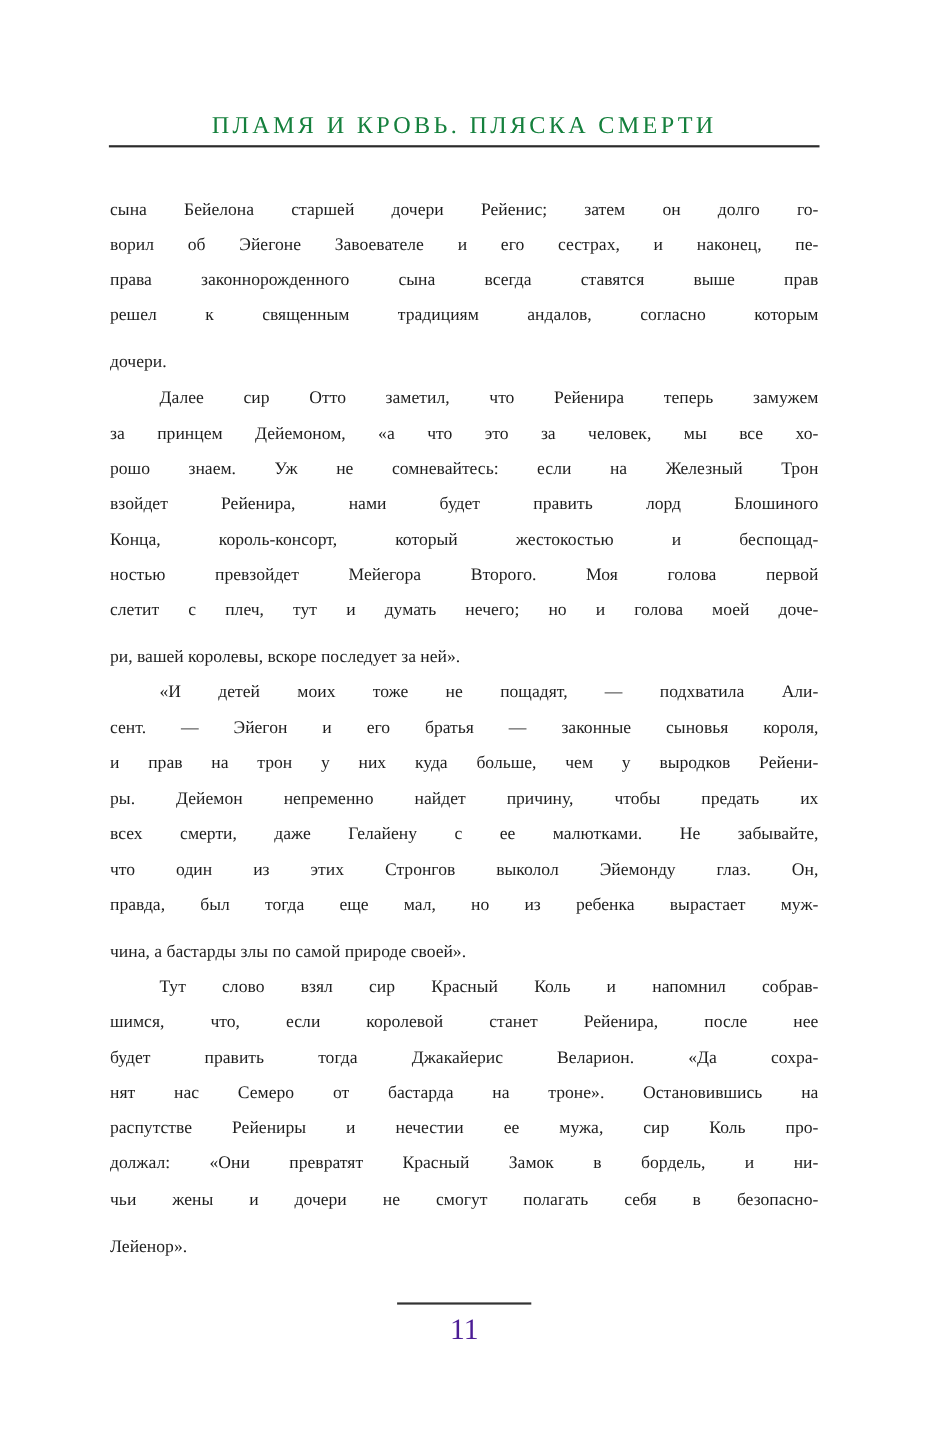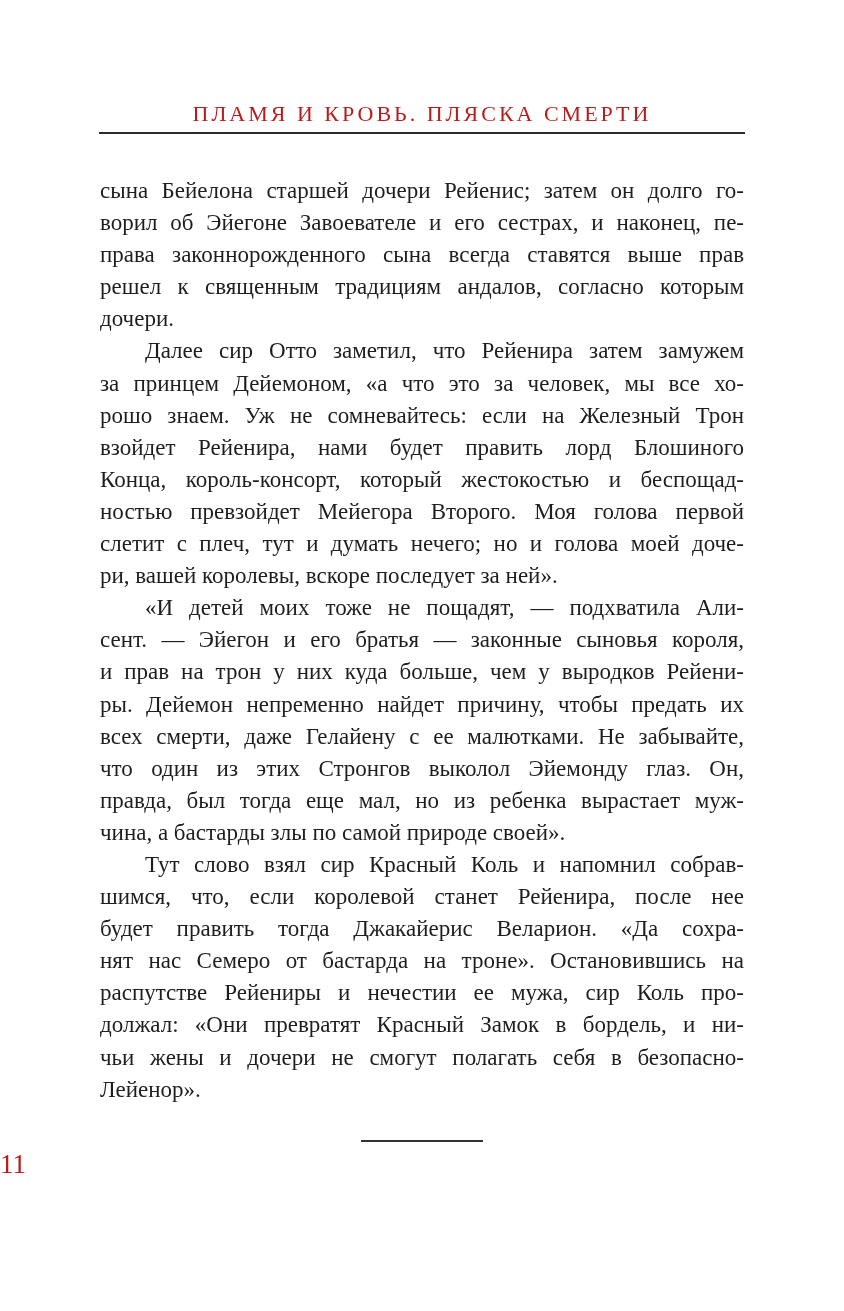--- a/index.html
+++ b/index.html
@@ -15,77 +15,78 @@
     overflow: hidden;
     font-family: "Liberation Serif", "DejaVu Serif", serif;
     color: #1e1e1e;
   }
   .running-title {
     padding-top: 102px;
     text-align: center;
     font-size: 22px;
     line-height: 24px;
     letter-spacing: 3px;
-    color: #b91c1c;
+    color: #15803d;
     white-space: nowrap;
   }
   .header-rule {
     width: 646px;
     height: 2px;
     margin: 6px auto 0 auto;
     background: #2b2b2b;
   }
   .text-block {
     width: 644px;
     margin: 41px auto 0 auto;
-    font-size: 23px;
+    font-size: 16px;
     line-height: 32.1px;
   }
   .line {
     text-align: justify;
     text-align-last: justify;
     -moz-text-align-last: justify;
   }
   .line.last {
     text-align-last: left;
+    margin-top: 11px;
     -moz-text-align-last: left;
   }
   .line.indent {
     text-indent: 45px;
   }
   .footer-rule {
     width: 122px;
     height: 2px;
     margin: 34px auto 0 auto;
     background: #333333;
   }
   .page-number {
     margin-top: 7px;
-    text-align: left;
+    text-align: center;
     font-size: 27px;
     line-height: 30px;
-    color: #b91c1c;
+    color: #4c1d95;
   }
 </style>
 </head>
 <body>
 
 <div class="page">
   <header>
     <div class="running-title">ПЛАМЯ И КРОВЬ. ПЛЯСКА СМЕРТИ</div>
     <div class="header-rule"></div>
   </header>
 
   <main class="text-block" id="text-block">
       <div class="line">сына Бейелона старшей дочери Рейенис; затем он долго го-</div>
       <div class="line">ворил об Эйегоне Завоевателе и его сестрах, и наконец, пе-</div>
       <div class="line">права законнорожденного сына всегда ставятся выше прав</div>
       <div class="line">решел к священным традициям андалов, согласно которым</div>
       <div class="line last">дочери.</div>
-      <div class="line indent">Далее сир Отто заметил, что Рейенира затем замужем</div>
+      <div class="line indent">Далее сир Отто заметил, что Рейенира теперь замужем</div>
       <div class="line">за принцем Дейемоном, «а что это за человек, мы все хо-</div>
       <div class="line">рошо знаем. Уж не сомневайтесь: если на Железный Трон</div>
       <div class="line">взойдет Рейенира, нами будет править лорд Блошиного</div>
       <div class="line">Конца, король-консорт, который жестокостью и беспощад-</div>
       <div class="line">ностью превзойдет Мейегора Второго. Моя голова первой</div>
       <div class="line">слетит с плеч, тут и думать нечего; но и голова моей доче-</div>
       <div class="line last">ри, вашей королевы, вскоре последует за ней».</div>
       <div class="line indent">«И детей моих тоже не пощадят, — подхватила Али-</div>
       <div class="line">сент. — Эйегон и его братья — законные сыновья короля,</div>
       <div class="line">и прав на трон у них куда больше, чем у выродков Рейени-</div>

